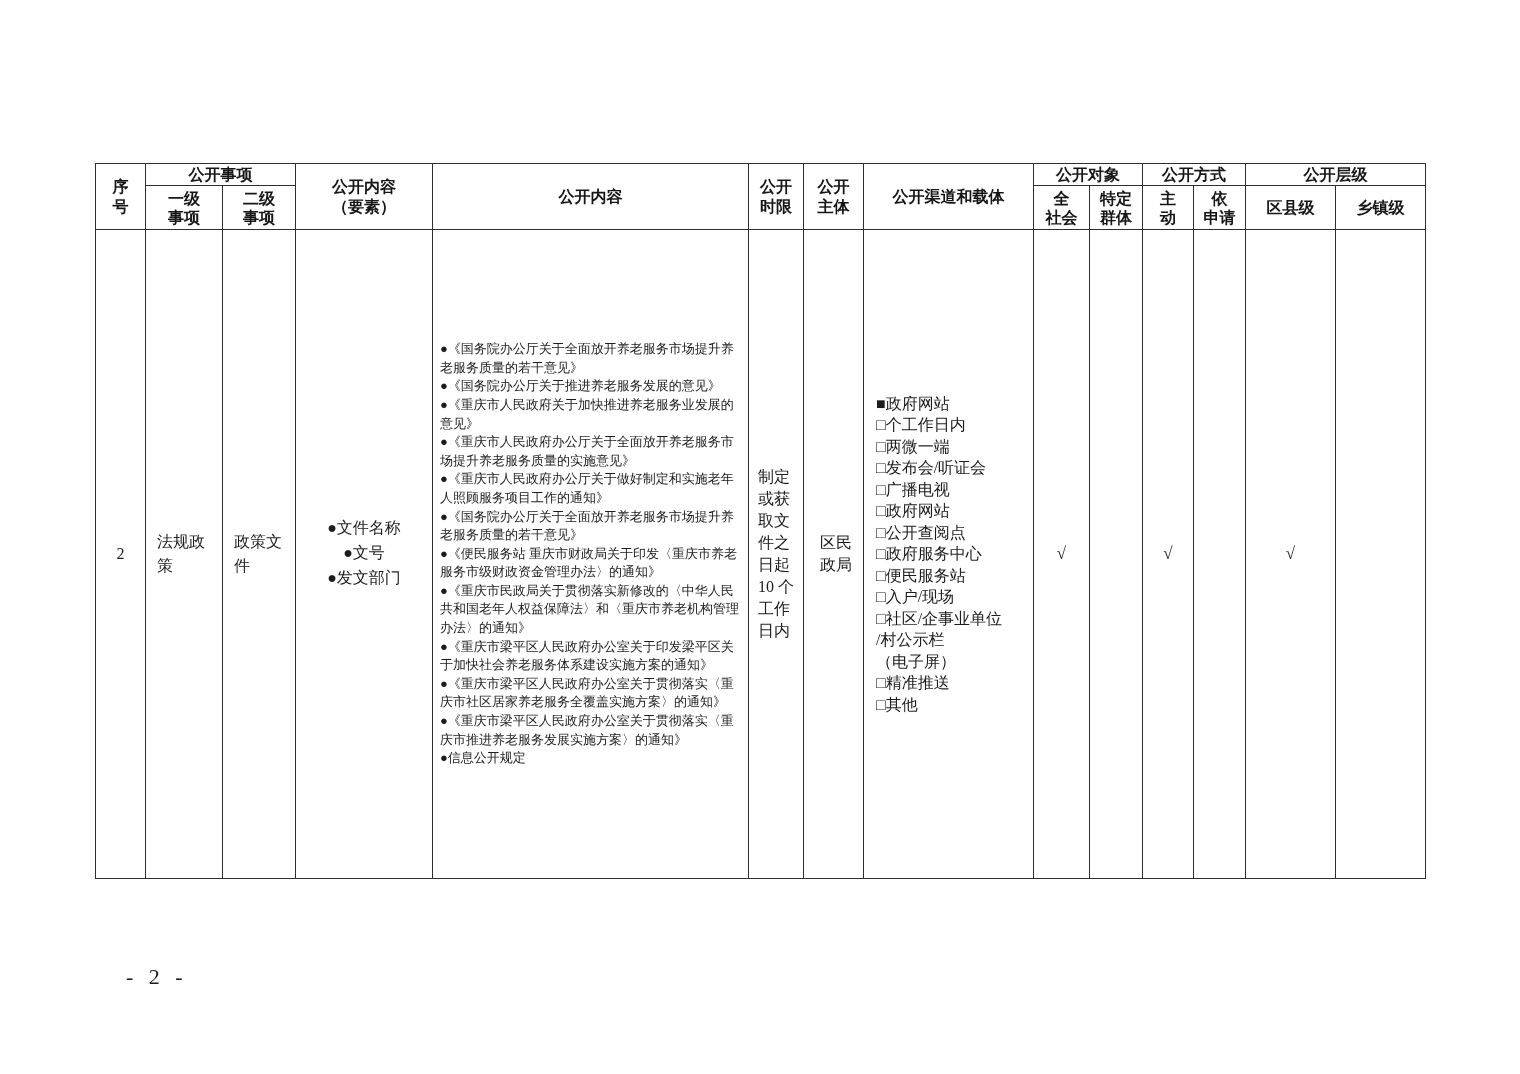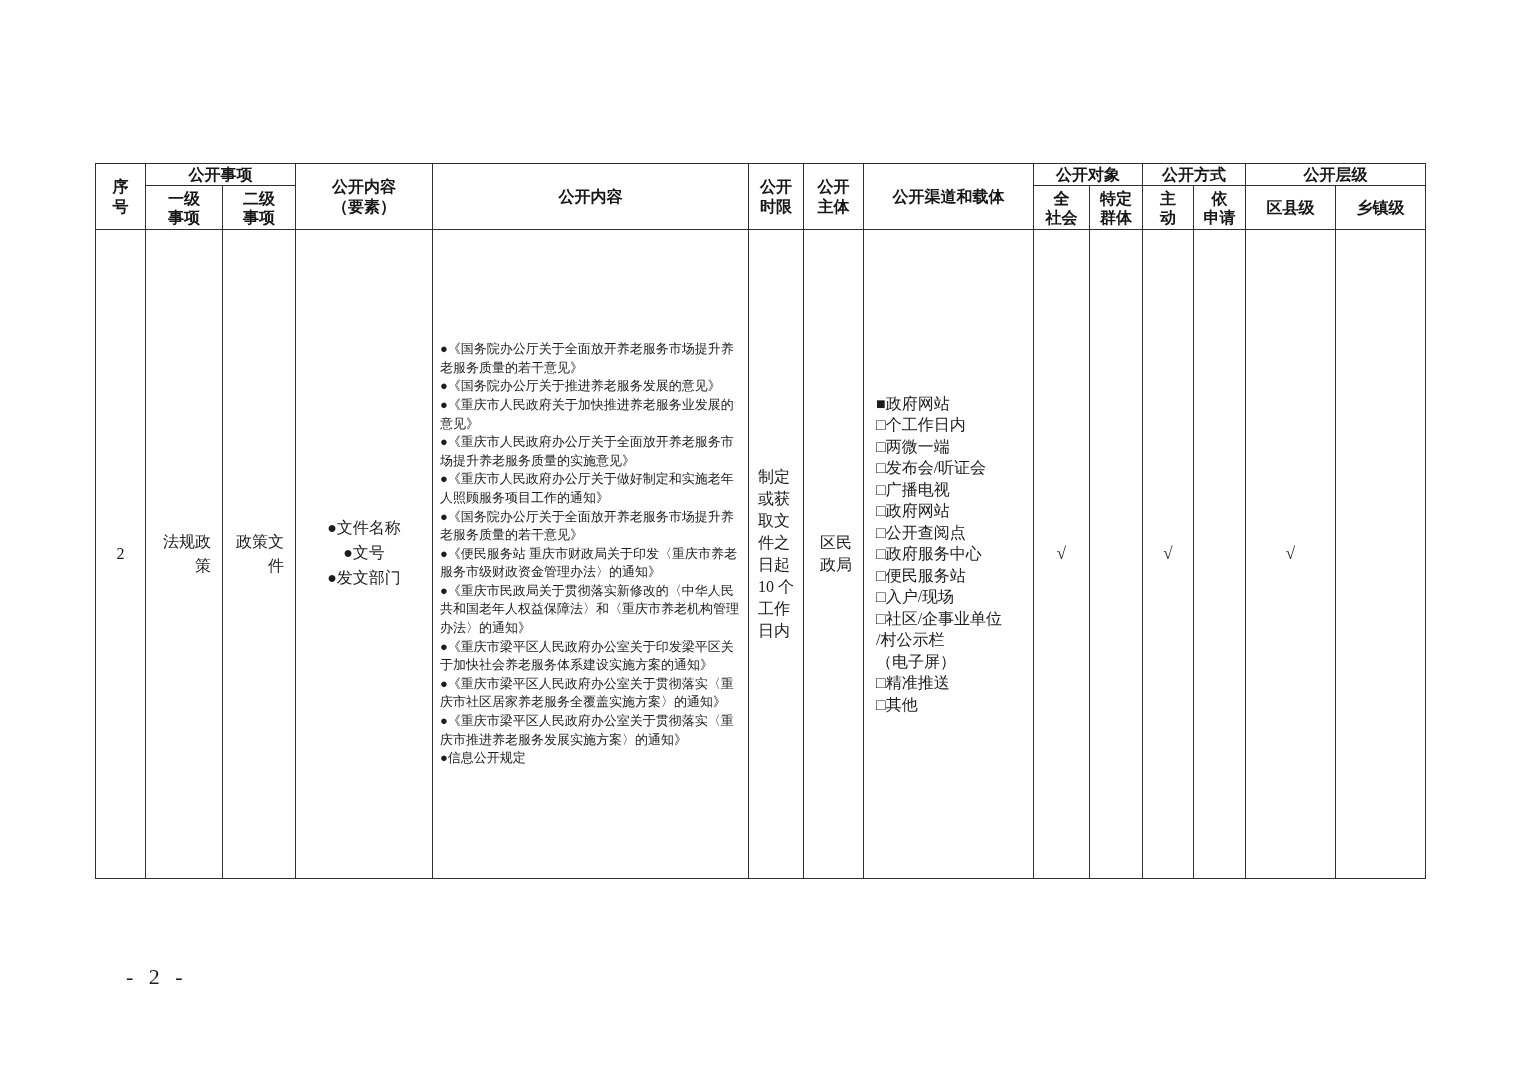--- a/index.html
+++ b/index.html
@@ -32,21 +32,21 @@
     text-align: center;
     white-space: pre-line;
     color: #161616;
   }
   tr.hdr-group { height: 22px; }
   tr.hdr-group th { line-height: 20px; }
   tr.hdr-sub { height: 44px; }
   tr.body-row { height: 649px; }
   td { font-size: 16px; }
   td.seq-cell { text-align: center; font-size: 16px; }
-  td.item-cell { text-align: right; padding: 0 11px; line-height: 24px; }
+  td.item-cell { text-align: left; padding: 0 11px; line-height: 24px; }
   td.content-cell { text-align: center; padding: 0 10px; font-family: Liberation Mono, monospace; }
   td.content-cell .li { line-height: 25px; }
   td.basis-cell { text-align: left; padding: 0 7px; }
   td.basis-cell .li { font-size: 13px; line-height: 18.6px; }
   td.time-cell { text-align: left; padding: 0 9px; line-height: 22px; }
   td.subject-cell { text-align: right; padding: 0 11px; line-height: 22px; }
   td.channels-cell { text-align: left; padding: 0 6px 0 12px; }
   td.channels-cell .li { font-size: 16px; line-height: 21.5px; white-space: pre-line; }
   td.check-cell { text-align: center; font-size: 17px; color: #2b2b2b; }
   .page-number {

